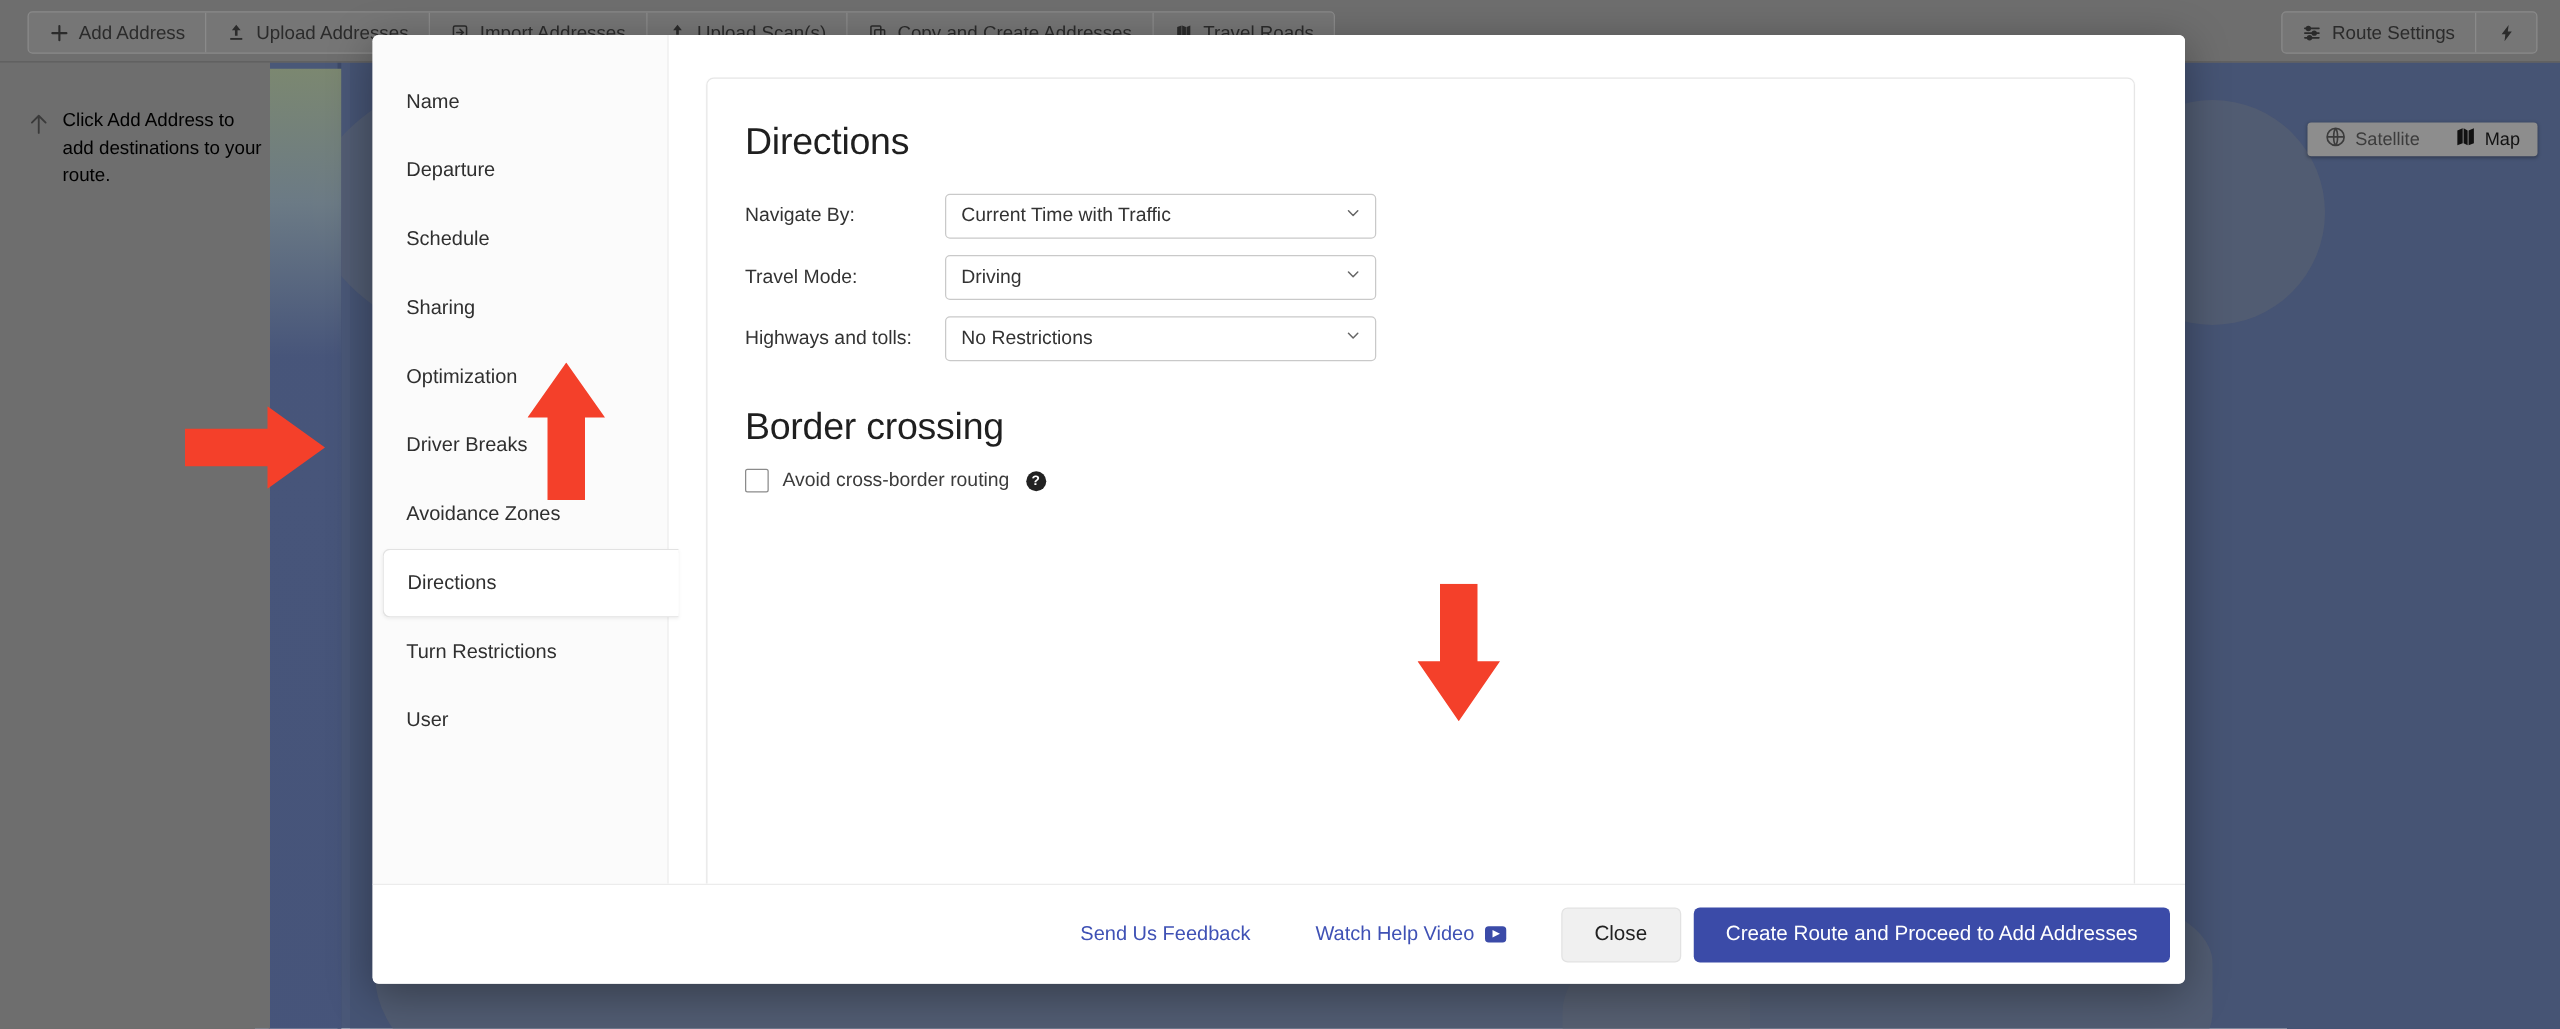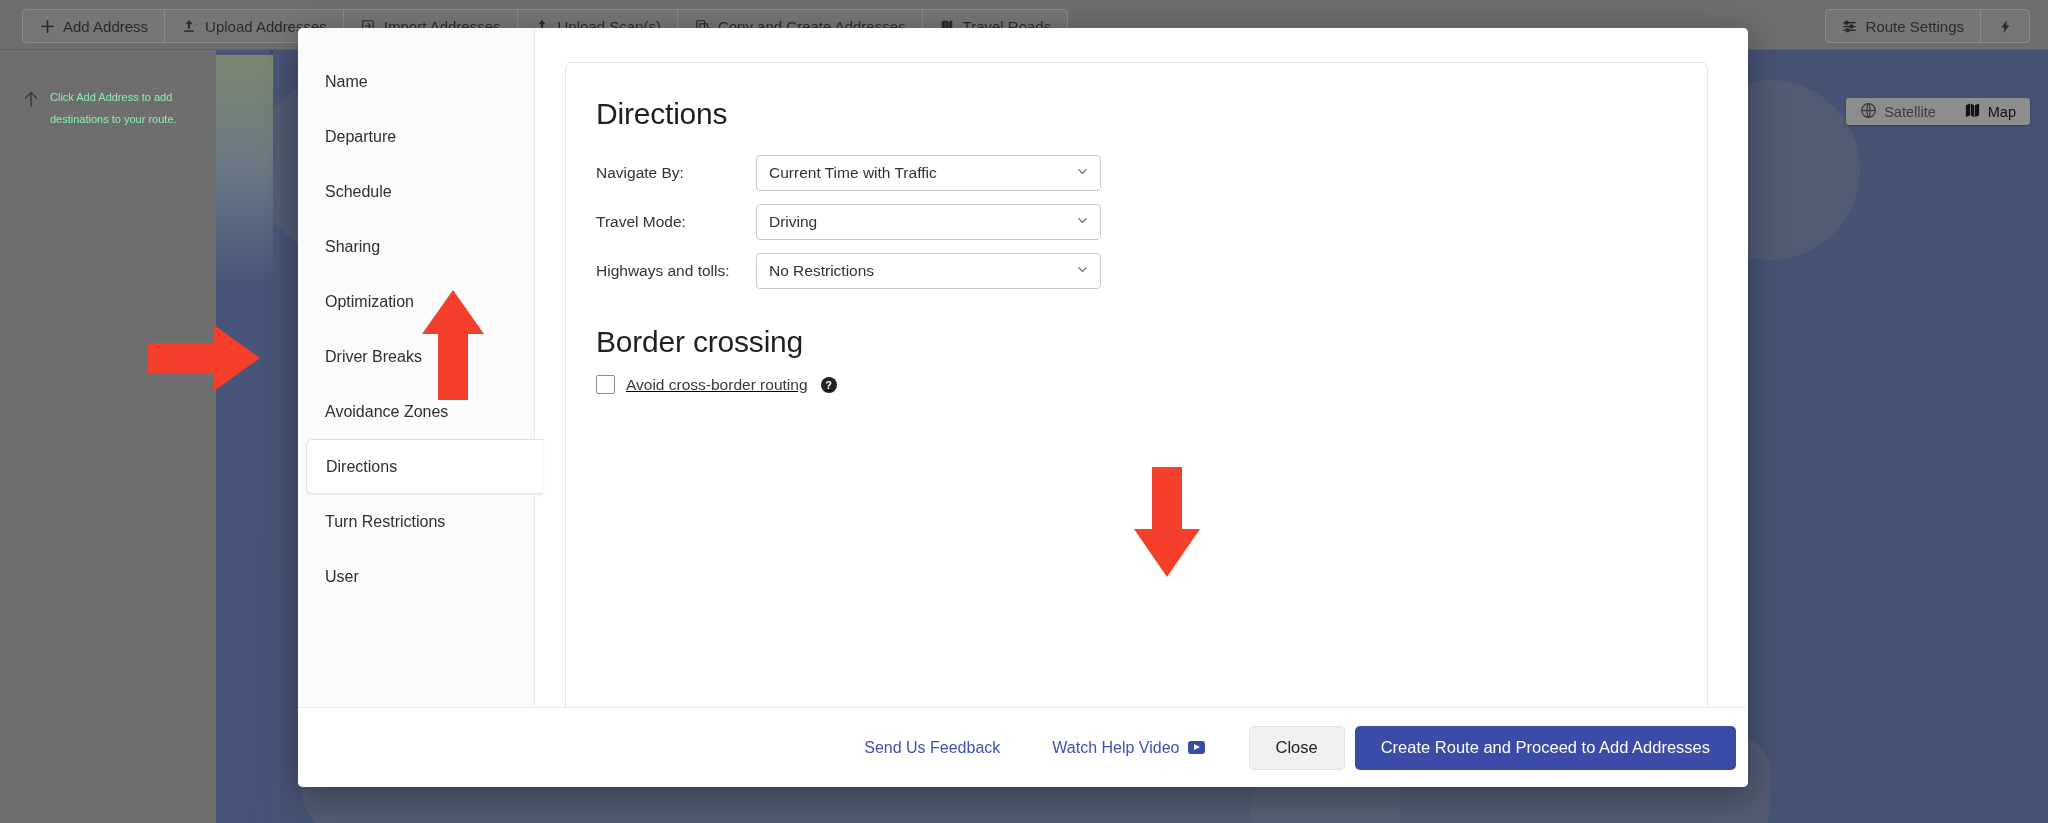--- a/index.html
+++ b/index.html
@@ -64,21 +64,21 @@
     opacity: .23;
   }
 
   
   .app-left-panel {
     position: absolute; left: 0; top: 0; width: 216px; height: 823px;
     background: #6e6e6e;
   }
   .app-left-panel .hint {
     position: absolute; left: 50px; top: 86px; width: 160px;
-    color: #86efac; font-size: 11px; line-height: 22px;
+    color: #000000; font-size: 15px; line-height: 22px;
   }
   .hint-arrow {
     position: absolute; left: 20px; top: 88px; width: 22px; height: 22px;
     color: #3a3a3a;
   }
   .topbar {
     position: absolute; left: 0; top: 0; width: 2048px; height: 50px;
     background: #6e6e6e;
     border-bottom: 1px solid #5e5e5e;
     padding-left: 24px;
@@ -196,21 +196,21 @@
     background: #fff;
     display: flex; align-items: center;
     padding: 0 12px;
     font-size: 15.5px; color: #333;
   }
   .chev {
     position: absolute; right: 12px; top: 50%; transform: translateY(-50%);
     pointer-events: none; color: #666;
   }
 
-  .check-row { display: flex; align-items: center; gap: 11px; margin-top: 6px; text-decoration: underline; }
+  .check-row { display: flex; align-items: center; gap: 11px; margin-top: 6px; }
   .checkbox {
     width: 19px; height: 19px;
     border: 1.6px solid #8b8b8b;
     border-radius: 2px;
     background: #fff;
     flex: 0 0 19px;
   }
   .check-label { font-size: 15.5px; color: #3b3b3b; }
   .help-dot {
     width: 16px; height: 16px; border-radius: 50%;

